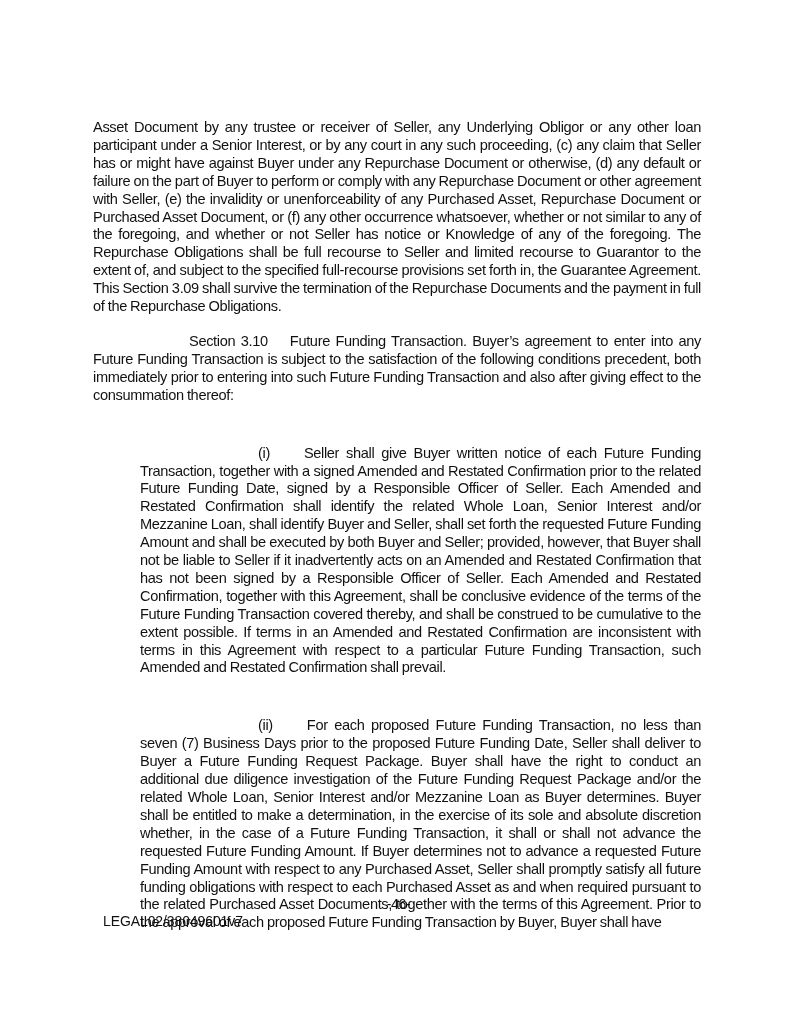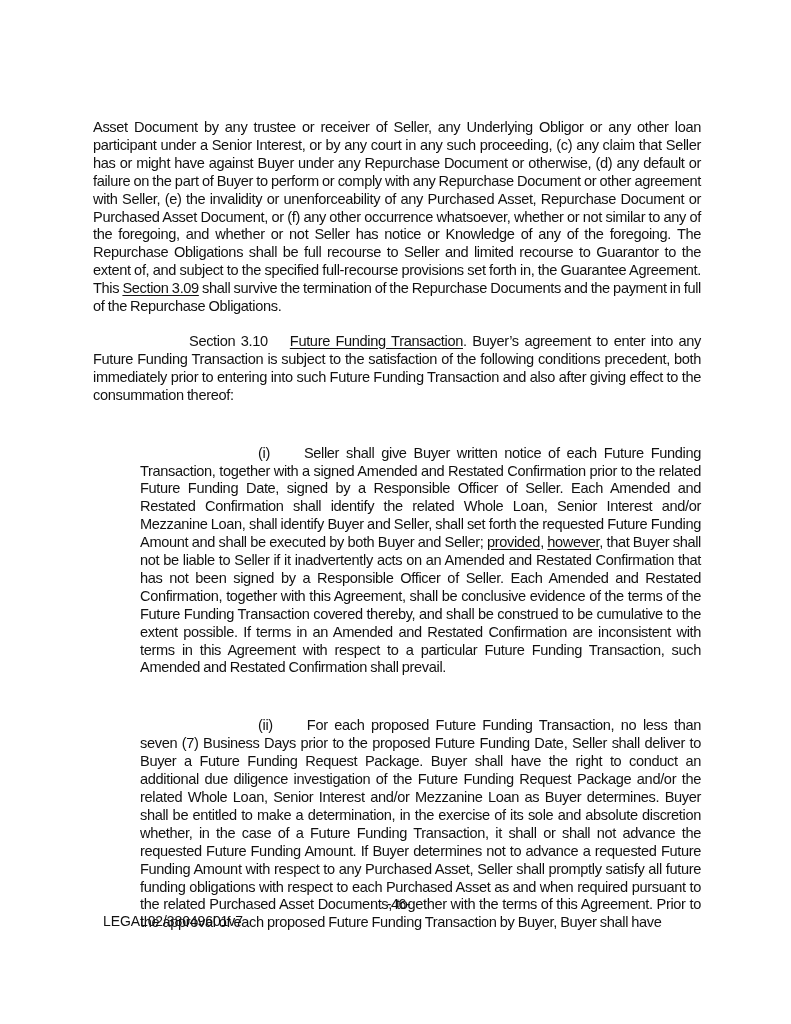--- a/index.html
+++ b/index.html
@@ -40,21 +40,20 @@
     }
     .para.indent-first {
       text-indent: 96px;
     }
     .para.sub {
       margin-left: 47px;
       text-indent: 118px;
       margin-top: 40px;
     }
     .u {
-      text-decoration: underline;
       text-underline-offset: 2px;
     }
     .tab {
       display: inline-block;
       width: 22px;
     }
     .tab-wide {
       display: inline-block;
       width: 34px;
     }

